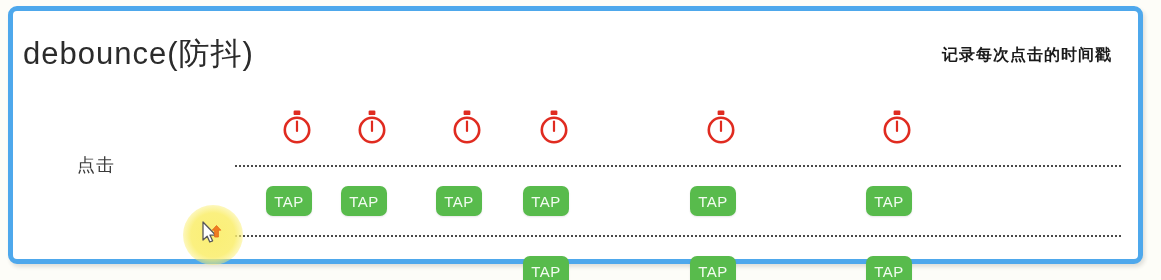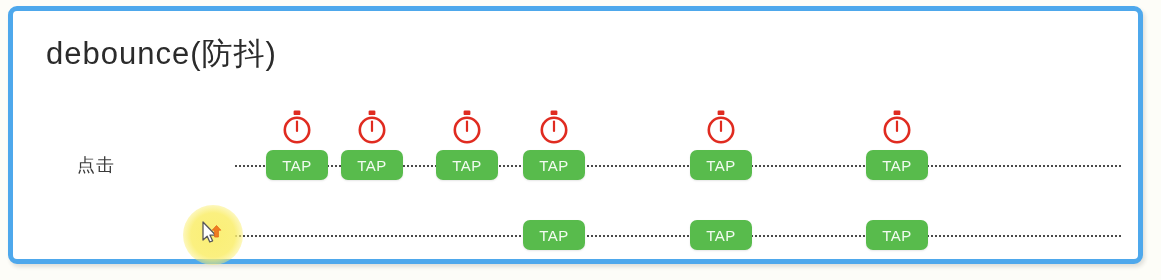--- a/index.html
+++ b/index.html
@@ -30,21 +30,21 @@
     background: #ffffff;
     border: 5px solid #4ea8ec;
     border-radius: 9px;
     box-sizing: border-box;
     box-shadow: 2px 3px 4px rgba(0,0,0,0.12);
   }
 
   
   .title {
     position: absolute;
-    left: 33px;
+    left: 10px;
     top: 22px;
     font-size: 31px;
     font-weight: 300;
     letter-spacing: 1px;
     color: #2b2b2b;
     white-space: nowrap;
   }
   .subtitle {
     position: absolute;
     right: 26px;
@@ -76,31 +76,32 @@
     height: 0px;
     border-top: 2px dotted #4a4a4a;
   }
   .rail.click { top: 154px; }
   .rail.exec  { top: 224px; }
 
   
   .tap {
     position: absolute;
     height: 30px;
-    width: 62px;
+    width: 46px;
     background: #58bb4c;
     border-radius: 7px;
     color: #f2fbf0;
     font-size: 15px;
     letter-spacing: 0.5px;
     display: flex;
     align-items: center;
     justify-content: center;
     transform: translateY(-50%);
     box-shadow: 0 1px 2px rgba(0,0,0,0.10);
+    margin-top: 36px;
   }
   .tap.click-row { top: 154px; }
   .tap.exec-row  { top: 224px; }
 
   
   .stopwatch {
     position: absolute;
     top: 98px;
     width: 34px;
     height: 36px;
@@ -133,20 +134,21 @@
 </style>
 </head>
 <body>
 
 <div id="stage">
 
   <div class="card">
 
     <div class="title">debounce(防抖)</div>
 
+    <div class="subtitle">记录每次点击的时间戳</div>
 
     <div class="row-label click">点击</div>
 
     <div class="rail click"></div>
 
 
     <div class="rail exec"></div>
 
     <div class="glow"></div>
     <div class="cursor-icon">

